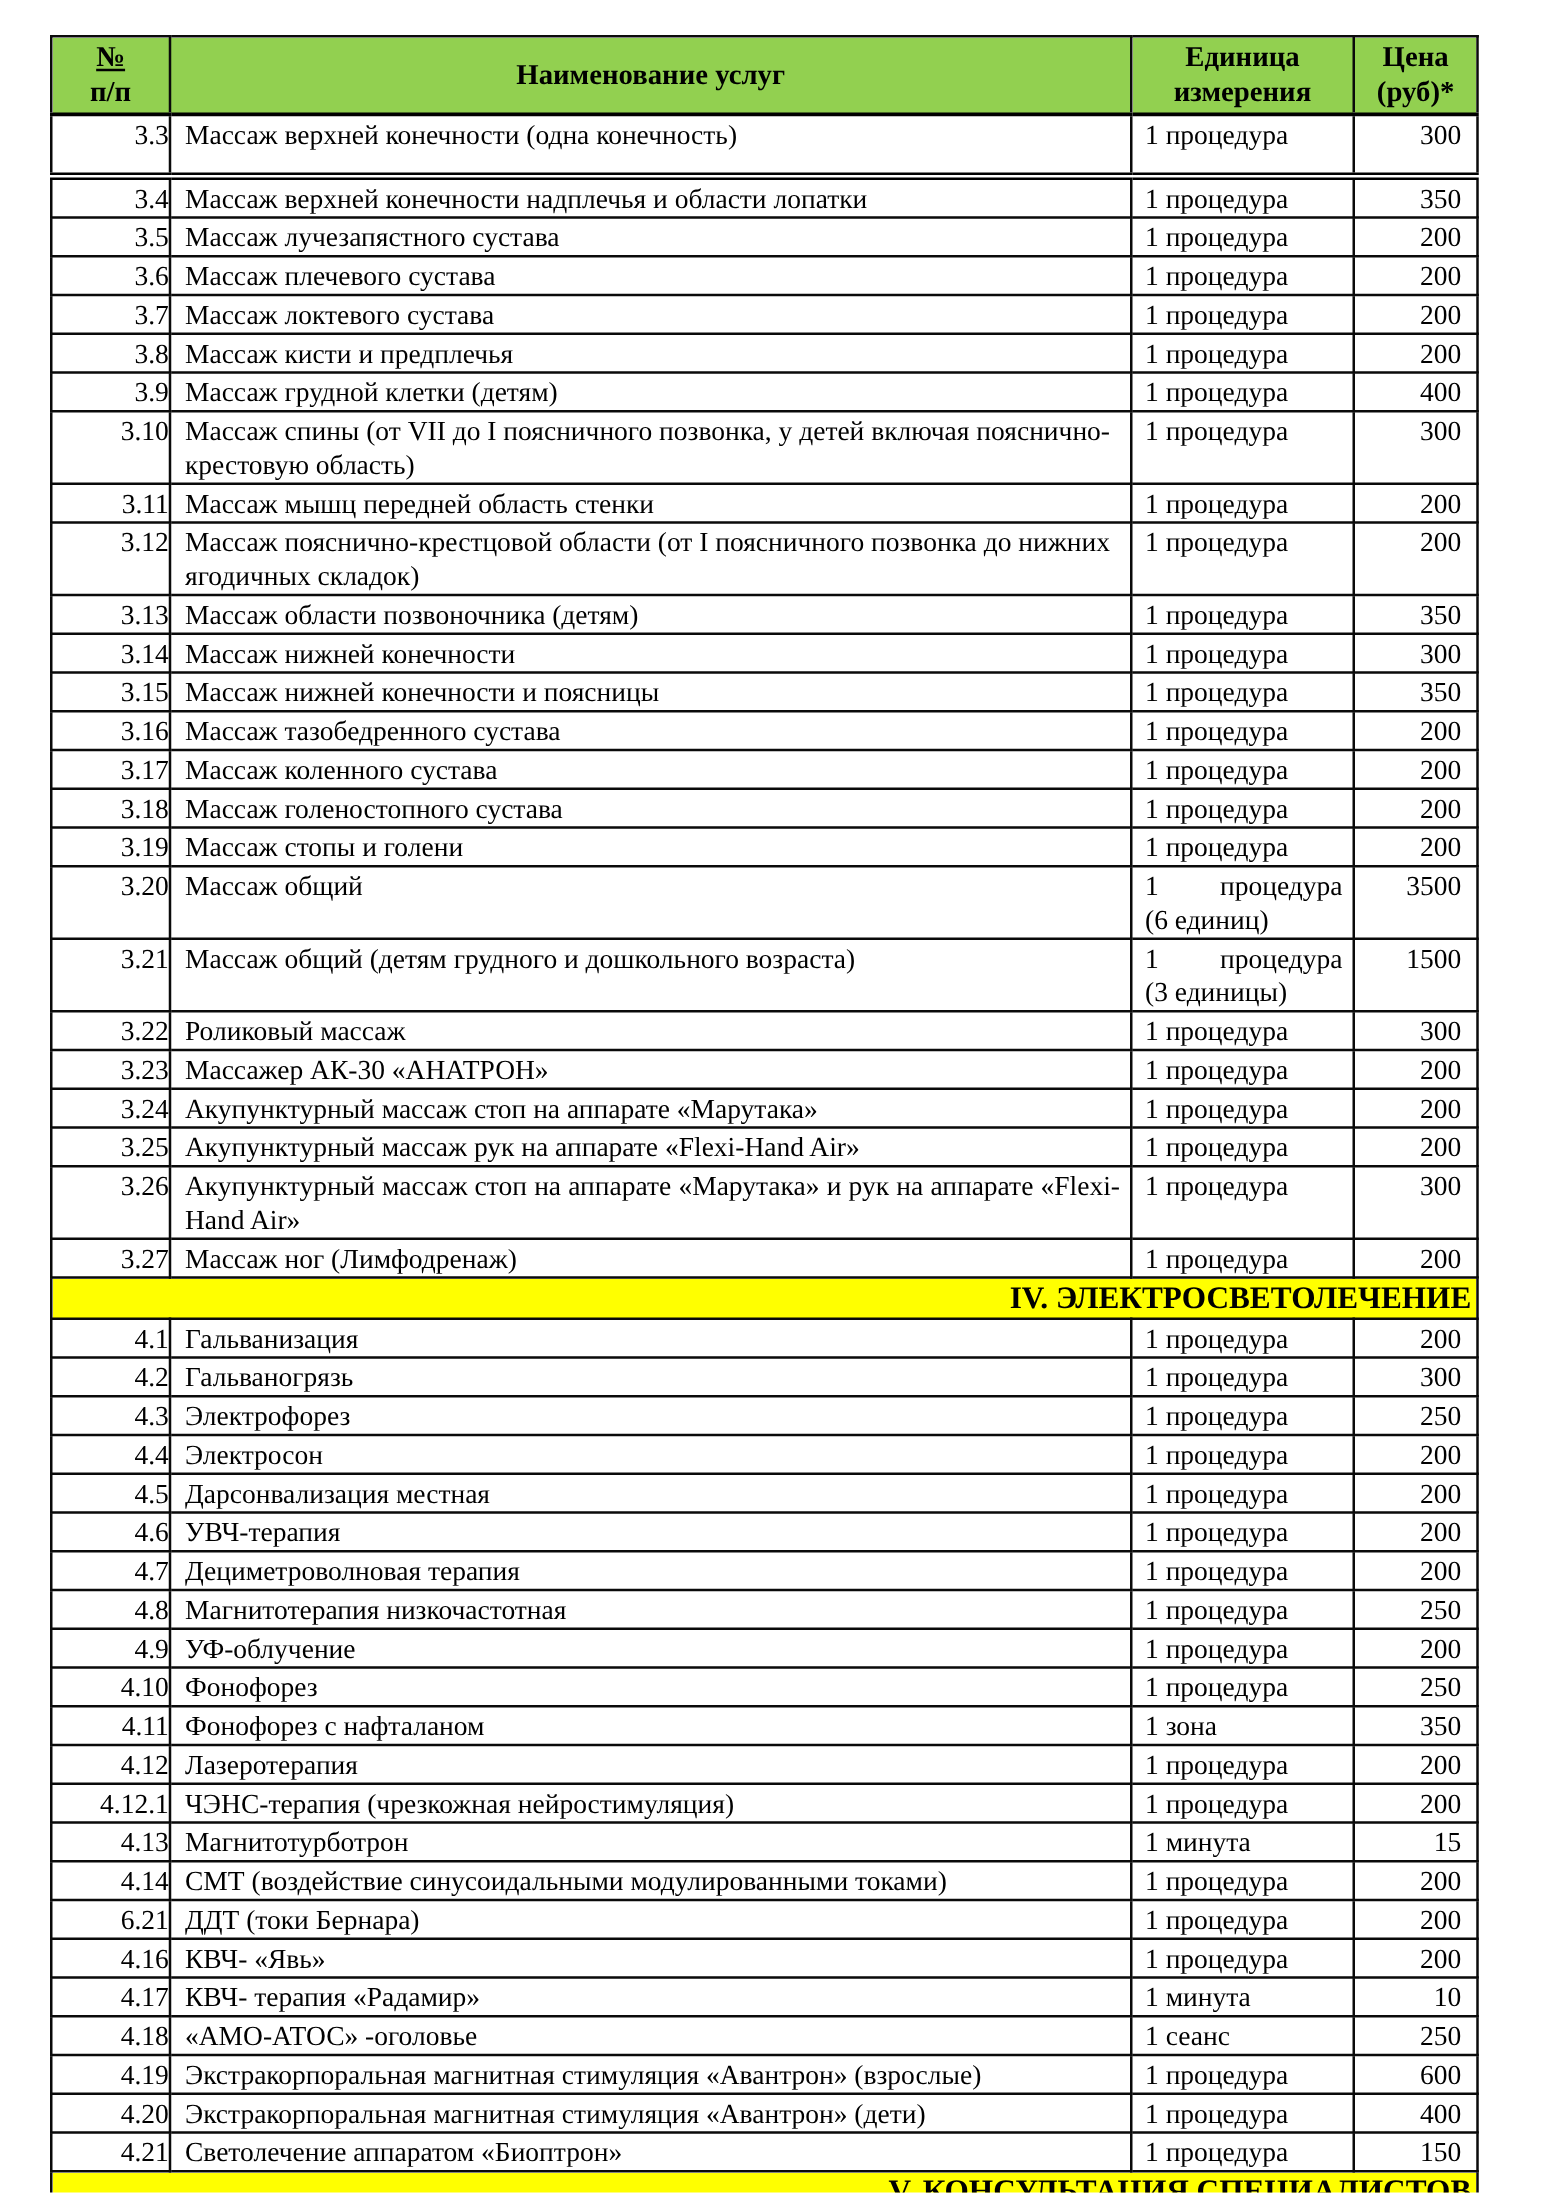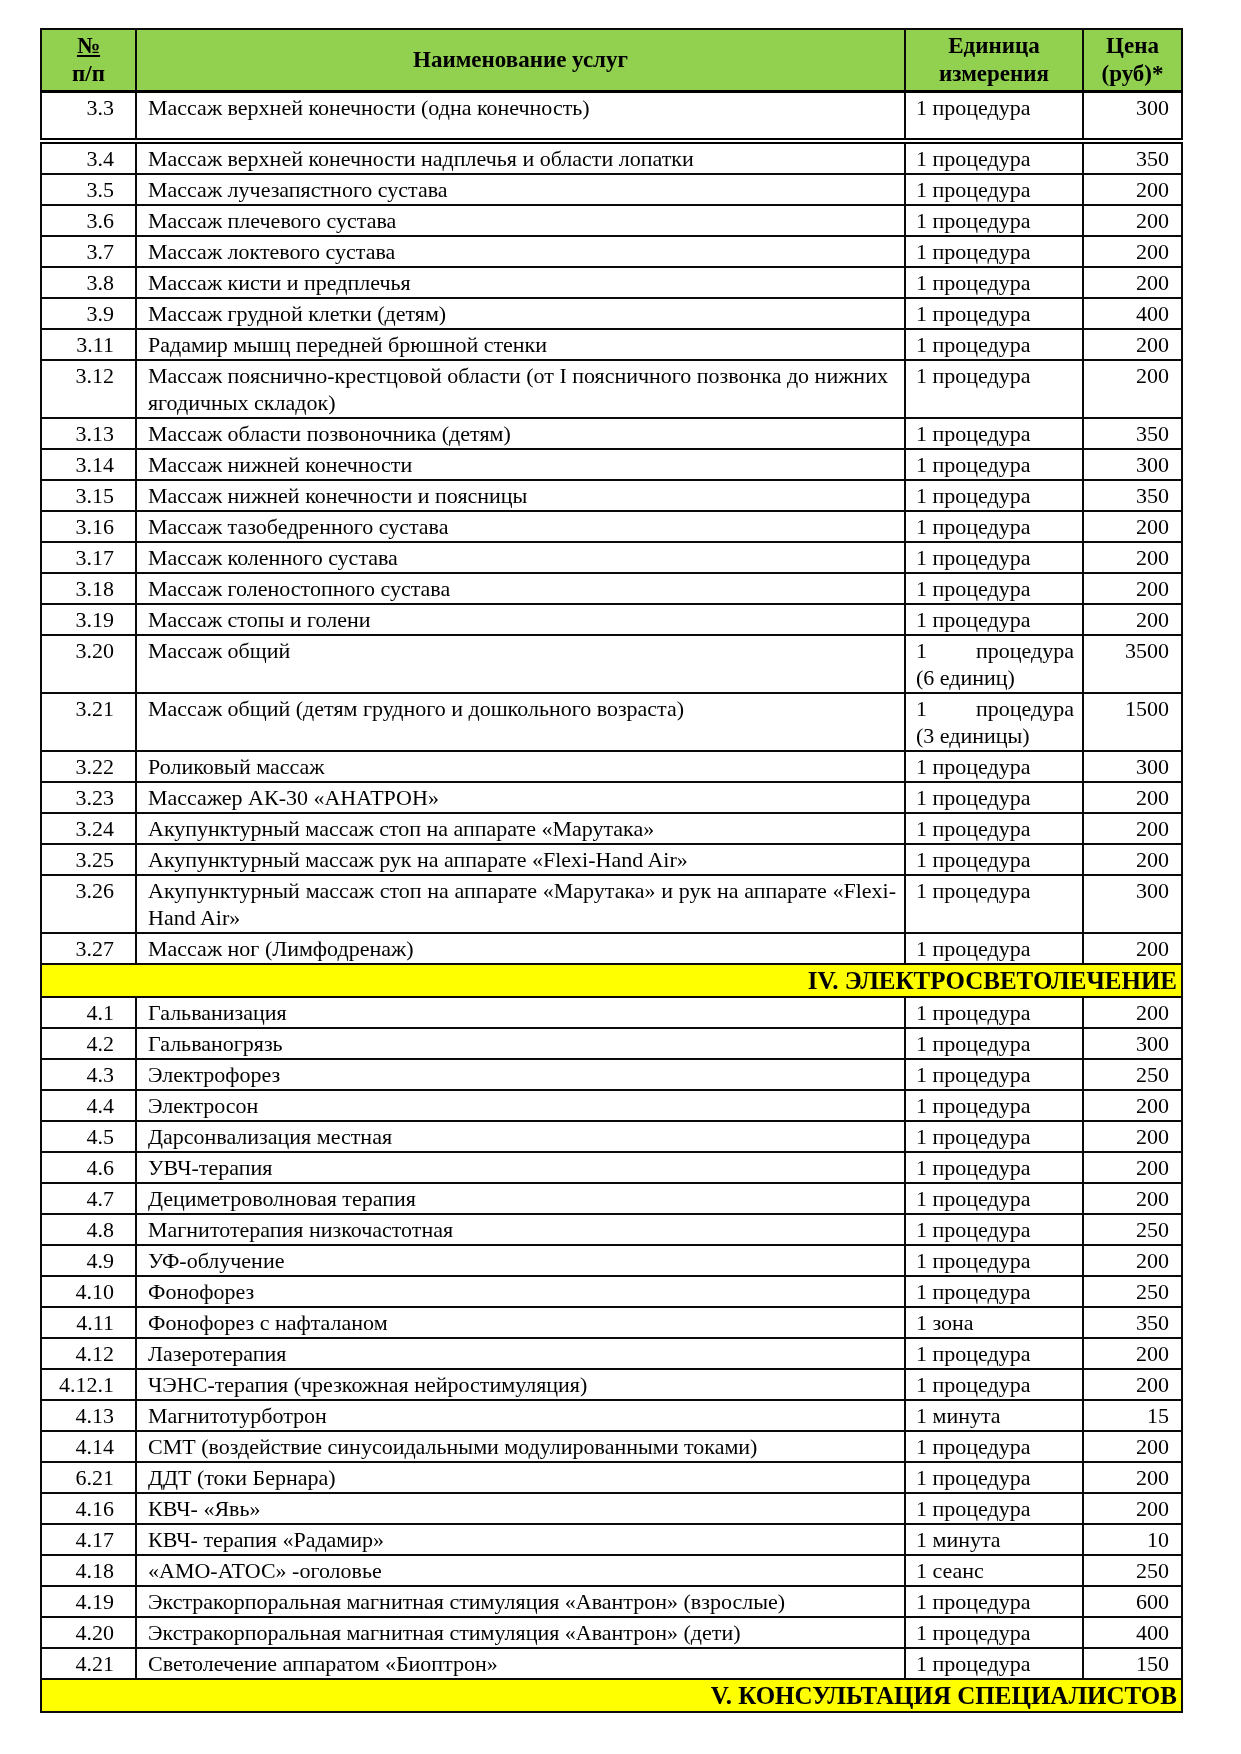--- a/index.html
+++ b/index.html
@@ -41,21 +41,21 @@
     text-align: center;
     font-weight: bold;
     font-size: 23px;
     line-height: 28px;
     padding: 2px 4px;
     border-bottom: 3px solid #000;
     vertical-align: middle;
   }
   .hdr-underline { text-decoration: underline; }
 
-  td.num-cell   { text-align: right; padding-right: 21px; }
+  td.num-cell   { text-align: right; padding-right: 0; }
   td.name-cell  { padding-left: 11px; }
   td.name-cell.justify { text-align: justify; margin-left: 21px; }
   td.unit-cell  { padding-left: 10px; }
   td.price-cell { text-align: right; padding-right: 12px; font-family: Liberation Serif, serif; }
 
   .unit-line.spread {
     text-align: justify;
     text-align-last: justify;
   }
 
@@ -152,22 +152,30 @@
         </tr>
         <tr>
           <td class="num-cell">3.9</td>
           <td class="name-cell">Массаж грудной клетки (детям)</td>
           <td class="unit-cell">
             <div class="unit-line">1 процедура</div>
           </td>
           <td class="price-cell">400</td>
         </tr>
         <tr>
+          <td class="num-cell">3.10</td>
+          <td class="name-cell">Массаж спины (от VII до I поясничного позвонка, у детей включая пояснично-крестовую область)</td>
+          <td class="unit-cell">
+            <div class="unit-line">1 процедура</div>
+          </td>
+          <td class="price-cell">300</td>
+        </tr>
+        <tr>
           <td class="num-cell">3.11</td>
-          <td class="name-cell">Радамир мышц передней брюшной стенки</td>
+          <td class="name-cell">Массаж мышц передней область стенки</td>
           <td class="unit-cell">
             <div class="unit-line">1 процедура</div>
           </td>
           <td class="price-cell">200</td>
         </tr>
         <tr>
           <td class="num-cell">3.12</td>
           <td class="name-cell">Массаж пояснично-крестцовой области (от I поясничного позвонка до нижних ягодичных складок)</td>
           <td class="unit-cell">
             <div class="unit-line">1 процедура</div>

